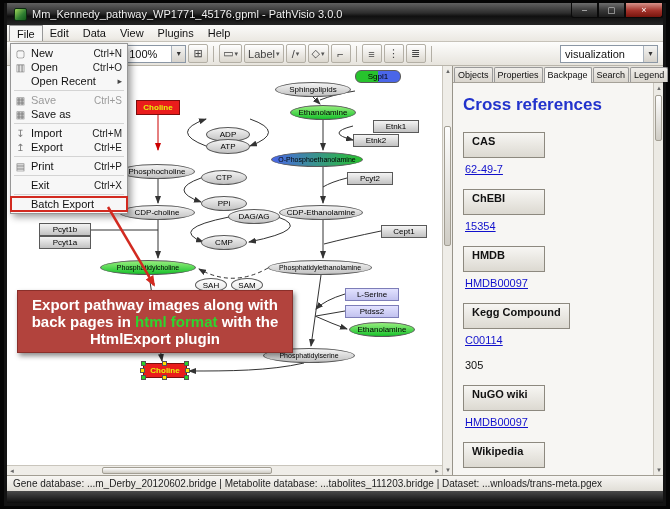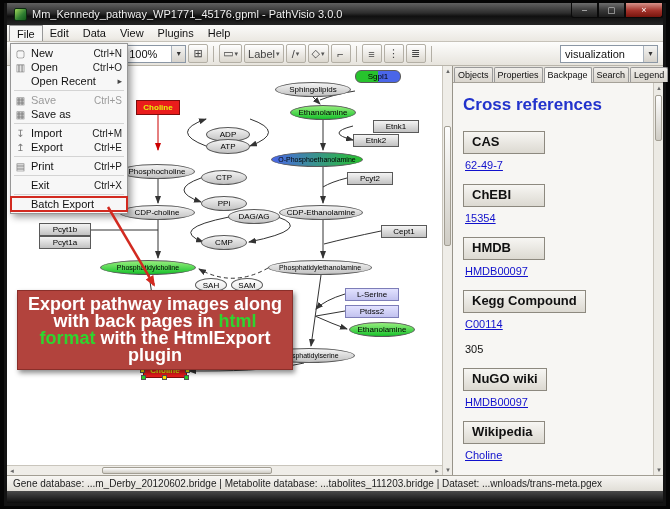--- a/index.html
+++ b/index.html
@@ -68,21 +68,21 @@
     background:#e6e3dc;border-bottom:1px solid #a5a198;}
   .sb-tab{font-size:9px;padding:2px 3px;border:1px solid #999;border-bottom:none;border-radius:2px 2px 0 0;
     background:linear-gradient(#f0eeea,#d9d5cd);white-space:nowrap;color:#111;}
   .sb-tab.active{background:#f7f6f3;position:relative;top:1px;padding-bottom:3px;}
   .sb-body{flex:1;display:flex;min-height:0;}
   .sb-content{flex:1;background:#f7f6f3;padding:4px 4px 4px 10px;overflow:hidden;}
   .sb-scroll{width:10px;flex:0 0 auto;background:#eceae4;border-left:1px solid #c9c5bc;position:relative;}
   .sb-scroll .thumb{left:1px;right:1px;top:12px;height:46px;}
   .sb-heading{color:var(--heading-blue,#2233cc);font-weight:bold;font-size:17px;margin:8px 0 16px 0;}
   .sb-sec-header{display:inline-block;min-width:82px;background:linear-gradient(#f7f6f3,#dcd9d1);
-    border:1px solid #8d897f;font-size:13px;font-weight:bold;color:#111;padding:2px 8px 4px;}
+    border:1px solid #8d897f;font-size:11px;font-weight:bold;color:#111;padding:2px 8px 10px;}
   .sb-sec-link{color:var(--link-blue,#1111cc);text-decoration:underline;font-size:11px;margin:5px 0 13px 2px;cursor:pointer;}
   .sb-sec-value{color:#111;font-size:11px;margin:5px 0 13px 2px;}
 
   
   .statusbar{height:16px;flex:0 0 auto;display:flex;align-items:center;padding:0 6px;font-size:10px;color:#222;
     background:linear-gradient(#f7f6f3,#e1ded7);border-top:1px solid #a29e93;white-space:nowrap;overflow:hidden;}
   .frame-bottom{height:12px;flex:0 0 auto;background:linear-gradient(#4a4a4a,#0d0d0d);}
 
   
   .file-menu{position:absolute;left:3px;top:40px;width:118px;background:#f7f7f7;border:1px solid #979797;
@@ -93,21 +93,21 @@
   .fm-shortcut{margin-left:auto;font-size:10px;color:#222;}
   .fm-arrow{font-size:9px;color:#444;}
   .fm-sep{height:1px;background:#d4d4d4;margin:2px 3px;}
   .fm-item.disabled{color:#9b9b9b;}
   .fm-item.disabled .fm-shortcut{color:#9b9b9b;}
   .fm-item.highlighted{outline:2px solid var(--callout-red,#cc2020);outline-offset:-1px;}
 
   
   .annotation{position:absolute;left:10px;top:224px;width:276px;z-index:5;
     background:var(--annotation-bg,#b2433d);border:1px solid #8a2f2a;color:#fff;font-weight:bold;
-    font-size:18px;line-height:17px;text-align:center;padding:5px 8px;box-shadow:2px 3px 5px rgba(0,0,0,.45);}
+    font-size:15px;line-height:17px;text-align:center;padding:5px 8px;box-shadow:2px 3px 5px rgba(0,0,0,.45);}
   .annotation .hl{color:var(--annotation-highlight,#2fd42f);}
 
   .red-arrow{position:absolute;left:0;top:0;width:100%;height:100%;z-index:12;pointer-events:none;}
 
   
   .pw-node{position:absolute;z-index:2;display:flex;align-items:center;justify-content:center;
     font-size:8px;color:#000;border:1px solid #5a5a5a;background:linear-gradient(#f4f4f4,#c2c2c2);white-space:nowrap;}
   .pw-node.small-label{font-size:7px;}
   .pw-node.oval{border-radius:50%;}
   .pw-node.green{background:linear-gradient(#97ee7e,var(--node-green,#17c22b));}

